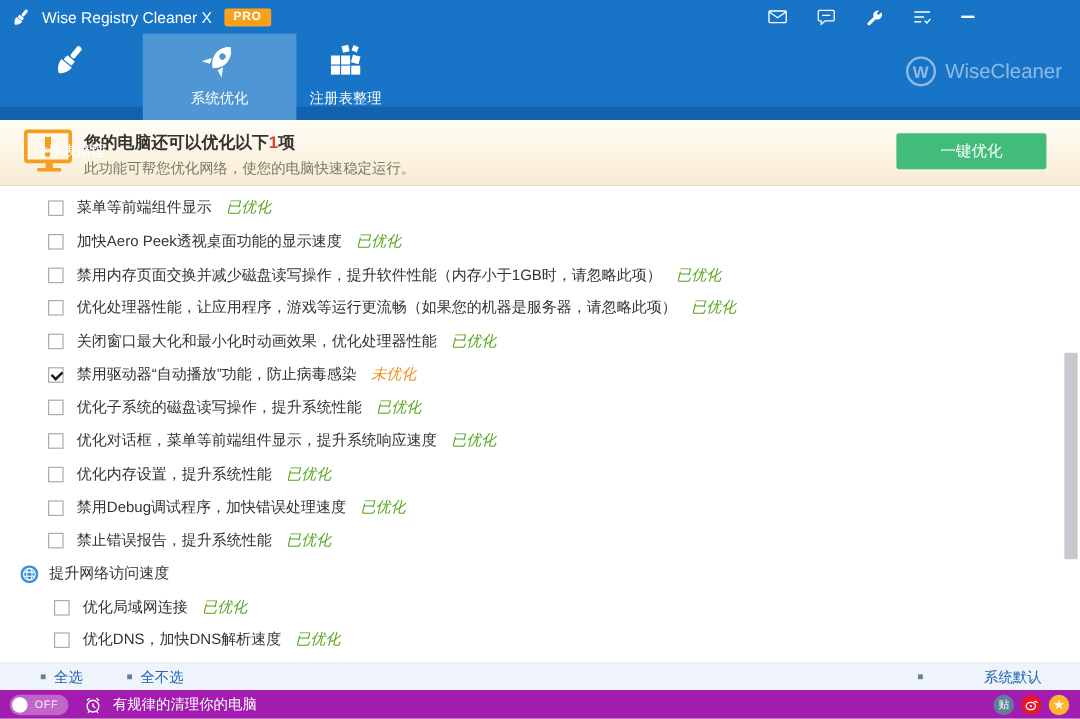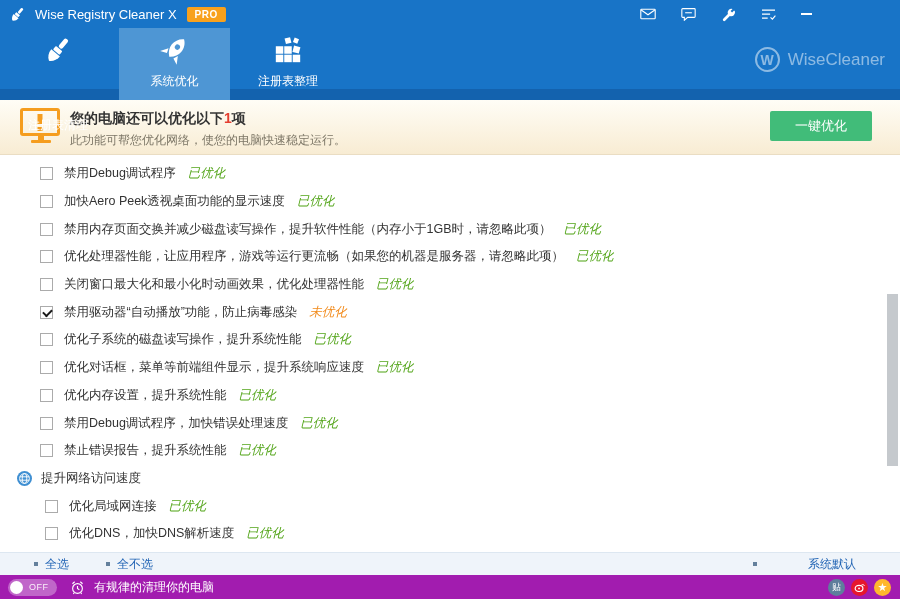--- a/index.html
+++ b/index.html
@@ -16,40 +16,40 @@
   .titlebar { height: 28px; display: flex; align-items: center; position: relative; }
   .app-icon { margin-left: 9px; width: 17px; height: 17px; flex: none; }
   .app-title { margin-left: 9px; color: #fff; font-size: 13px; }
   .pro-badge { margin-left: 10px; background: #F8A11D; color: #fff; font-size: 10px; font-weight: bold; padding: 2px 8px; border-radius: 2px; letter-spacing: .5px; }
   .tb-icons { position: absolute; top: 0; right: 88px; height: 28px; display: flex; align-items: center; gap: 25px; }
   .tb-icons > span { display: flex; align-items: center; cursor: pointer; }
   .minbar { display: block; width: 11px; height: 2px; background: #fff; }
 
   .tab { position: absolute; top: 28px; z-index: 1; display: flex; flex-direction: column; align-items: center; padding-top: 7px; cursor: pointer; }
   .tab-1 { left: 10px;  width: 96px;  height: 62px; gap: 44px; }
-  .tab-2 { left: 119px; width: 111px; height: 72px; background: #4E96D4; }
+  .tab-2 { left: 119px; width: 128px; height: 72px; background: #4E96D4; }
   .tab-3 { left: 233px; width: 110px; height: 62px; }
   .tab-label { margin-top: 4px; color: #fff; font-size: 12px; }
 
   .brand { position: absolute; right: 15px; top: 47px; display: flex; align-items: center; gap: 8px; opacity: .5; z-index: 1; }
   .brand-circle { width: 25px; height: 25px; border: 2px solid #fff; border-radius: 50%; color: #fff; font-size: 14px; font-weight: bold; display: flex; align-items: center; justify-content: center; }
   .brand-text { color: #fff; font-size: 17px; }
 
   
   .banner { position: relative; height: 55px; flex: none; background: linear-gradient(#FFFDF6, #F8ECD3); border-bottom: 1px solid #EADDC3; }
   .monitor { position: absolute; left: 20px; top: 8px; width: 42px; }
   .m-screen { width: 40px; height: 28px; border: 3px solid #F59D1F; border-radius: 3px; position: relative; }
   .ex-bar { position: absolute; left: 50%; top: 3px; transform: translateX(-50%); width: 5px; height: 10px; background: #F59D1F; }
   .ex-dot { position: absolute; left: 50%; top: 16px; transform: translateX(-50%); width: 5px; height: 4px; background: #F59D1F; }
   .m-neck { width: 6px; height: 4px; background: #F59D1F; margin: 0 auto; }
   .m-base { width: 20px; height: 3px; background: #F59D1F; margin: 0 auto; border-radius: 1px; }
   .banner-title { position: absolute; left: 70px; top: 10px; font-size: 14px; font-weight: bold; color: #333; }
   .banner-title .count { color: #E43E30; }
   .banner-sub { position: absolute; left: 70px; top: 32px; font-size: 12px; color: #7C7666; }
-  .optimize-btn { position: absolute; right: 28px; top: 11px; width: 102px; height: 30px; background: #41BC79; color: #fff; font-size: 13px; border: none; border-radius: 2px; cursor: pointer; font-family: inherit; }
+  .optimize-btn { position: absolute; right: 28px; top: 11px; width: 125px; height: 30px; background: #41BC79; color: #fff; font-size: 13px; border: none; border-radius: 2px; cursor: pointer; font-family: inherit; }
 
   
   .list { position: relative; height: 397px; flex: none; background: #fff; padding-top: 5px; overflow: hidden; }
   .row { display: flex; align-items: center; height: 27.7px; font-size: 12.5px; color: #333; }
   .cb { width: 13px; height: 13px; border: 1px solid #ABABAB; background: #fff; margin-left: 40px; flex: none; position: relative; cursor: pointer; }
   .row.sub .cb { margin-left: 45px; }
   .cb.checked::after { content: ""; position: absolute; left: 2px; top: 2px; width: 7px; height: 4px; border-left: 2px solid #1a1a1a; border-bottom: 2px solid #1a1a1a; transform: rotate(-45deg); }
   .lbl { margin-left: 11px; white-space: nowrap; }
   .status { margin-left: 12px; font-style: italic; white-space: nowrap; font-family: Liberation Serif, serif; }
   .status.done { color: #55A61C; }
@@ -57,21 +57,21 @@
   .globe { margin-left: 17px; width: 15px; height: 15px; flex: none; display: flex; }
   .sec-lbl { margin-left: 9px; }
   .scroll-thumb { position: absolute; right: 2px; top: 139px; width: 11px; height: 172px; background: #C5C9CD; cursor: pointer; }
 
   
   .footer { height: 23px; flex: none; background: #EFF4FA; border-top: 1px solid #DDE7F1; display: flex; align-items: center; font-size: 12px; color: #2063B4; }
   .flink { display: flex; align-items: center; cursor: pointer; }
   .sq { width: 4px; height: 4px; background: #64809C; margin-right: 7px; }
   .f-all { margin-left: 34px; }
   .f-none { margin-left: 37px; text-align: right; }
-  .f-default { margin-left: auto; margin-right: 44px; gap: 44px; }
+  .f-default { margin-left: auto; margin-right: 32px; gap: 44px; }
 
   
   .statusbar { height: 24px; flex: none; background: #a21caf; display: flex; align-items: center; }
   .toggle { margin-left: 8px; width: 49px; height: 17px; border-radius: 9px; background: rgba(255,255,255,.33); display: flex; align-items: center; cursor: pointer; flex: none; }
   .knob { width: 13px; height: 13px; border-radius: 50%; background: #fff; margin-left: 2px; flex: none; }
   .off { font-size: 9px; color: rgba(255,255,255,.9); margin-left: 6px; letter-spacing: .5px; }
   .alarm { margin-left: 13px; display: flex; }
   .sb-text { margin-left: 9px; color: #fff; font-size: 12px; }
   .share { margin-left: auto; margin-right: 9px; display: flex; align-items: center; gap: 6px; }
   .sc { width: 17px; height: 17px; border-radius: 50%; display: flex; align-items: center; justify-content: center; color: #fff; cursor: pointer; flex: none; }
@@ -186,21 +186,21 @@
     <div class="banner-title">
       <span>您的电脑还可以优化以下</span><span class="count">1</span><span>项</span>
     </div>
     <div class="banner-sub">此功能可帮您优化网络，使您的电脑快速稳定运行。</div>
     <button class="optimize-btn">一键优化</button>
   </section>
 
   <main class="list">
     <div class="row">
       <span class="cb"></span>
-      <span class="lbl">禁用Debug调试程序</span>
+      <span class="lbl">菜单等前端组件显示</span>
       <span class="status done">已优化</span>
     </div>
     <div class="row">
       <span class="cb"></span>
       <span class="lbl">加快Aero Peek透视桌面功能的显示速度</span>
       <span class="status done">已优化</span>
     </div>
     <div class="row">
       <span class="cb"></span>
       <span class="lbl">禁用内存页面交换并减少磁盘读写操作，提升软件性能（内存小于1GB时，请忽略此项）</span>

